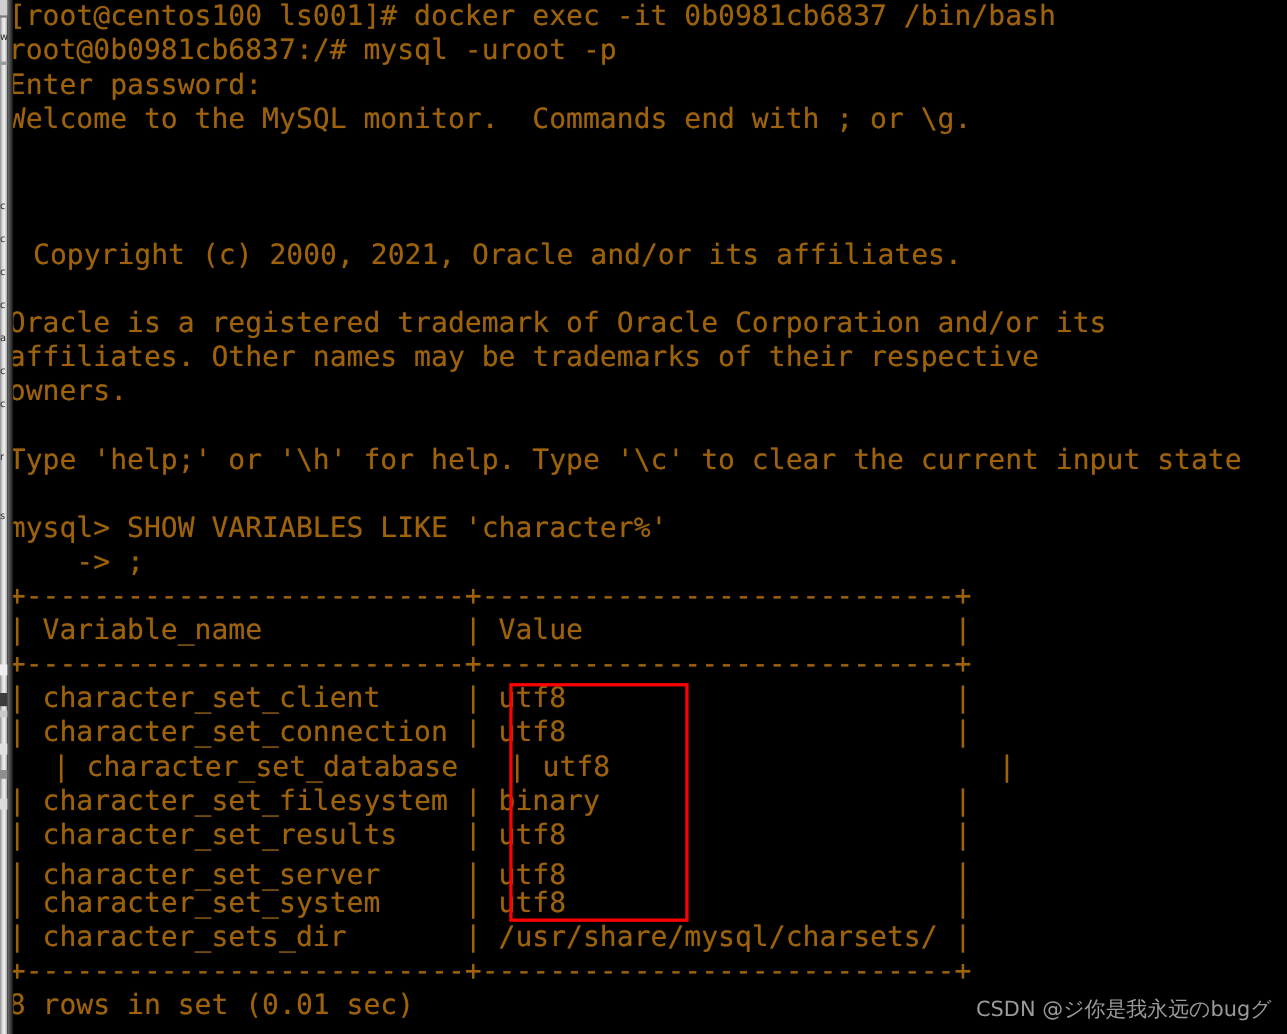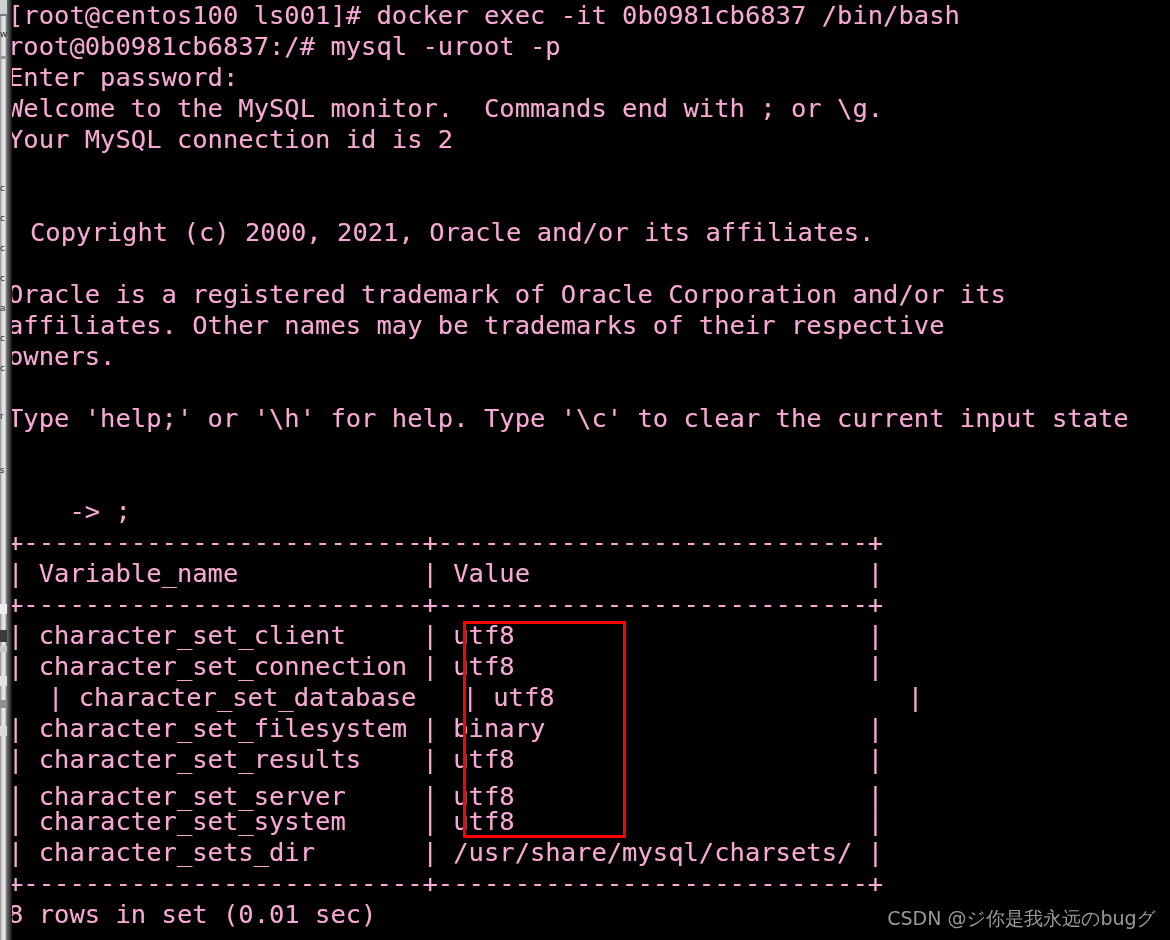--- a/index.html
+++ b/index.html
@@ -71,21 +71,21 @@
     z-index: 1;
   }
 
   .line {
     position: absolute;
     left: 8px;
     height: 31px;
     line-height: 31px;
     font-size: 25.5px;
     letter-spacing: 0px;
-    color: #f9a8d4;
+    color: #a16207;
     white-space: pre;
     font-family: "DejaVu Sans Mono", "Liberation Mono", monospace;
     text-shadow: 0 0 1px rgba(255,255,255,0.25);
   }
 
   
   #red-box {
     position: absolute;
     left: 463px;
     top: 621px;
@@ -135,30 +135,30 @@
     <div class="band" style="top:700px;height:8px;background:#8e8e8e;"></div>
     <div class="band" style="top:726px;height:10px;background:#dcdcdc;"></div>
   </div>
   <div id="bg-edge"></div>
 
   <div id="term">
     <div class="line" style="top:0px;">[root@centos100 ls001]# docker exec -it 0b0981cb6837 /bin/bash</div>
     <div class="line" style="top:31px;">root@0b0981cb6837:/# mysql -uroot -p</div>
     <div class="line" style="top:62px;">Enter password:</div>
     <div class="line" style="top:93px;">Welcome to the MySQL monitor.  Commands end with ; or \g.</div>
-    <div class="line" style="top:124px;">Your MySQL connection id is 2</div>
     <div class="line" style="top:186px;"></div>
     <div class="line" style="top:217px;padding-left:22px;">Copyright (c) 2000, 2021, Oracle and/or its affiliates.</div>
     <div class="line" style="top:248px;"></div>
     <div class="line" style="top:279px;">Oracle is a registered trademark of Oracle Corporation and/or its</div>
     <div class="line" style="top:310px;">affiliates. Other names may be trademarks of their respective</div>
     <div class="line" style="top:341px;">owners.</div>
     <div class="line" style="top:372px;"></div>
     <div class="line" style="top:403px;">Type 'help;' or '\h' for help. Type '\c' to clear the current input state</div>
     <div class="line" style="top:434px;"></div>
+    <div class="line" style="top:465px;">mysql&gt; SHOW VARIABLES LIKE 'character%'</div>
     <div class="line" style="top:496px;">    -&gt; ;</div>
     <div class="line" style="top:527px;">+--------------------------+----------------------------+</div>
     <div class="line" style="top:558px;">| Variable_name            | Value                      |</div>
     <div class="line" style="top:589px;">+--------------------------+----------------------------+</div>
     <div class="line" style="top:620px;">| character_set_client     | utf8                       |</div>
     <div class="line" style="top:651px;">| character_set_connection | utf8                       |</div>
     <div class="line" style="top:682px;margin-left:40px;">| character_set_database   | utf8                       |</div>
     <div class="line" style="top:713px;">| character_set_filesystem | binary                     |</div>
     <div class="line" style="top:744px;">| character_set_results    | utf8                       |</div>
     <div class="line" style="top:781px;">| character_set_server     | utf8                       |</div>

